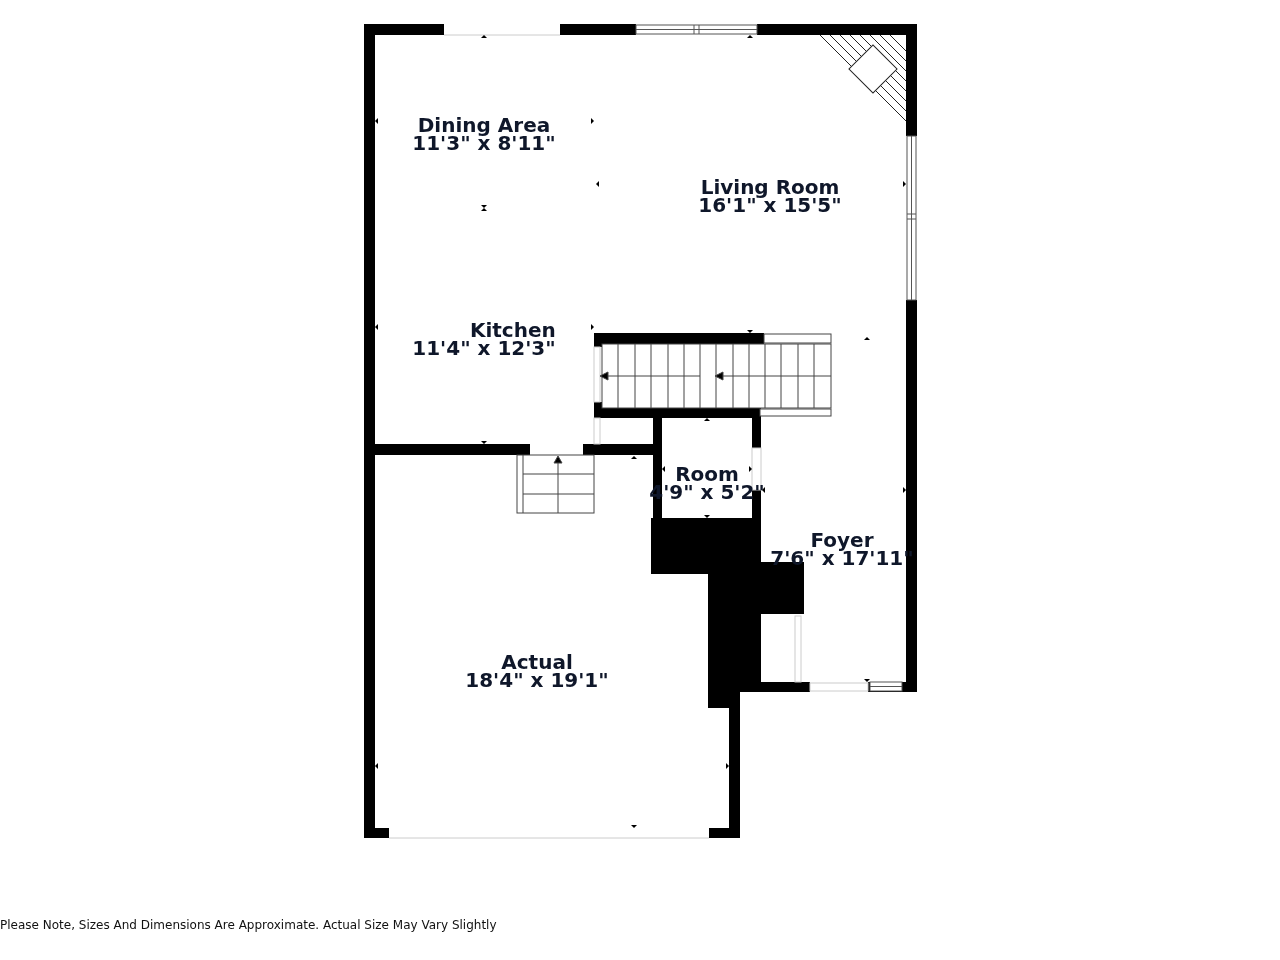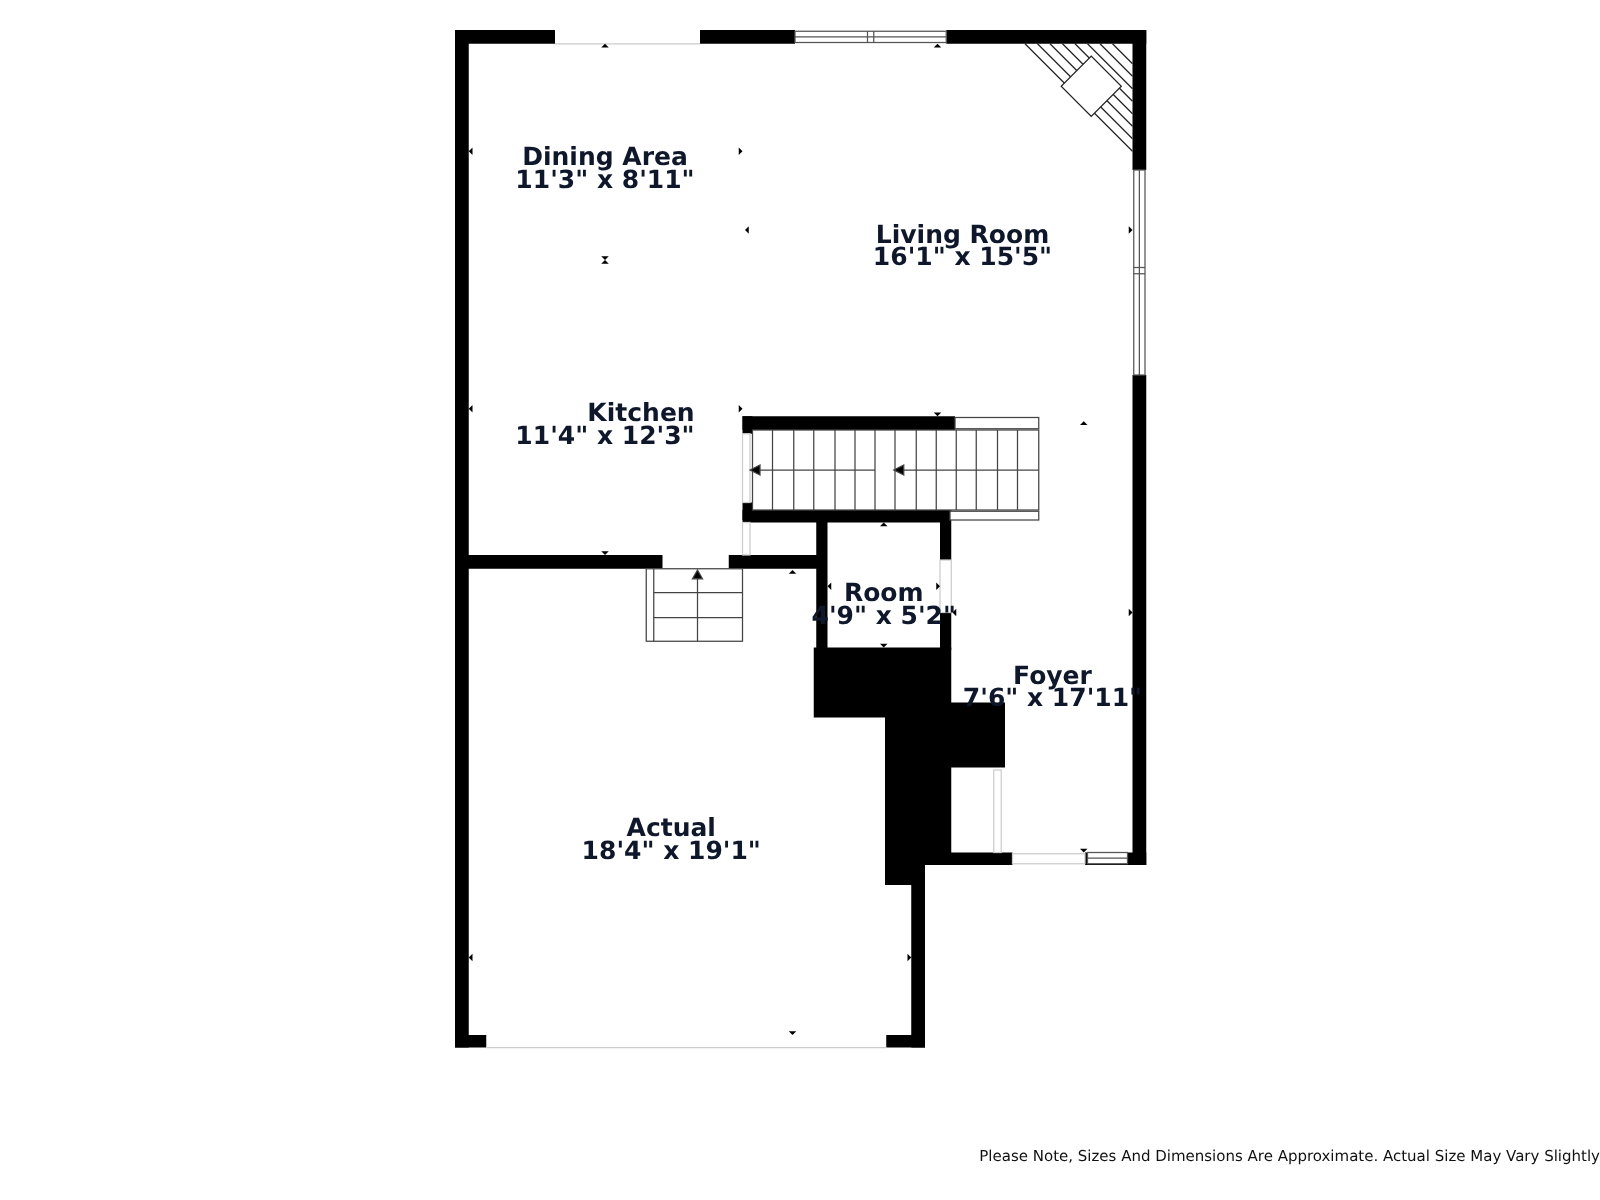--- a/index.html
+++ b/index.html
@@ -1,19 +1,19 @@
 <!DOCTYPE html>
 <html><head>
 <meta charset="utf-8">
 <style>
   html, body { margin:0; padding:0; background:#ffffff; }
   body { width:1280px; height:960px; position:relative; overflow:hidden; font-family:"DejaVu Sans", sans-serif; }
   #plan { position:absolute; left:0; top:0; }
   .room-label { position:absolute; text-align:center; font-size:20px; line-height:18px; color:#0f172a; transform:translateX(-50%); white-space:nowrap;font-weight:bold; }
-  .footnote { position:absolute; left:0; width:1280px; top:918px; text-align:right; font-size:12px; color:#111; }
+  .footnote { position:absolute; left:0; width:1280px; top:918px; text-align:left; font-size:12px; color:#111; }
 </style>
 </head>
 <body>
 
 <svg id="plan" width="1280" height="960" viewBox="0 0 1280 960" xmlns="http://www.w3.org/2000/svg">
 
   <g fill="#000">
 
     <rect x="364" y="24" width="80" height="11"></rect>
     <rect x="560" y="24" width="76" height="11"></rect>

